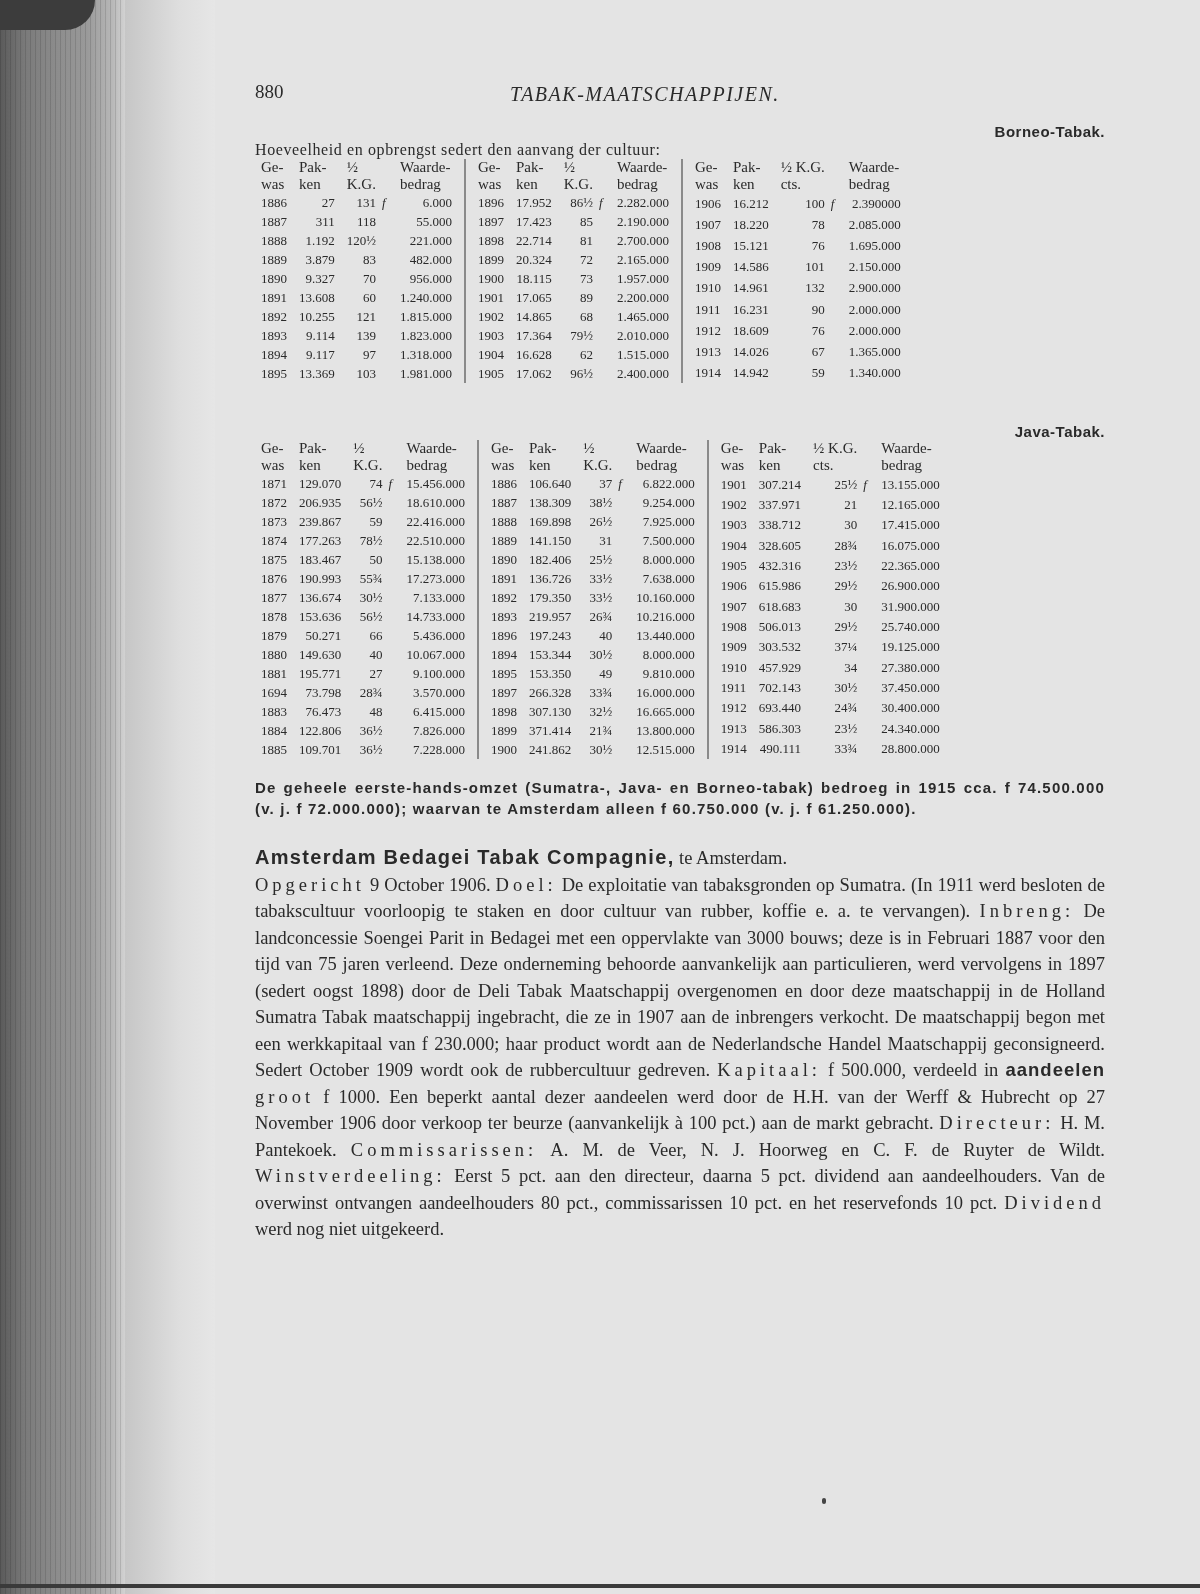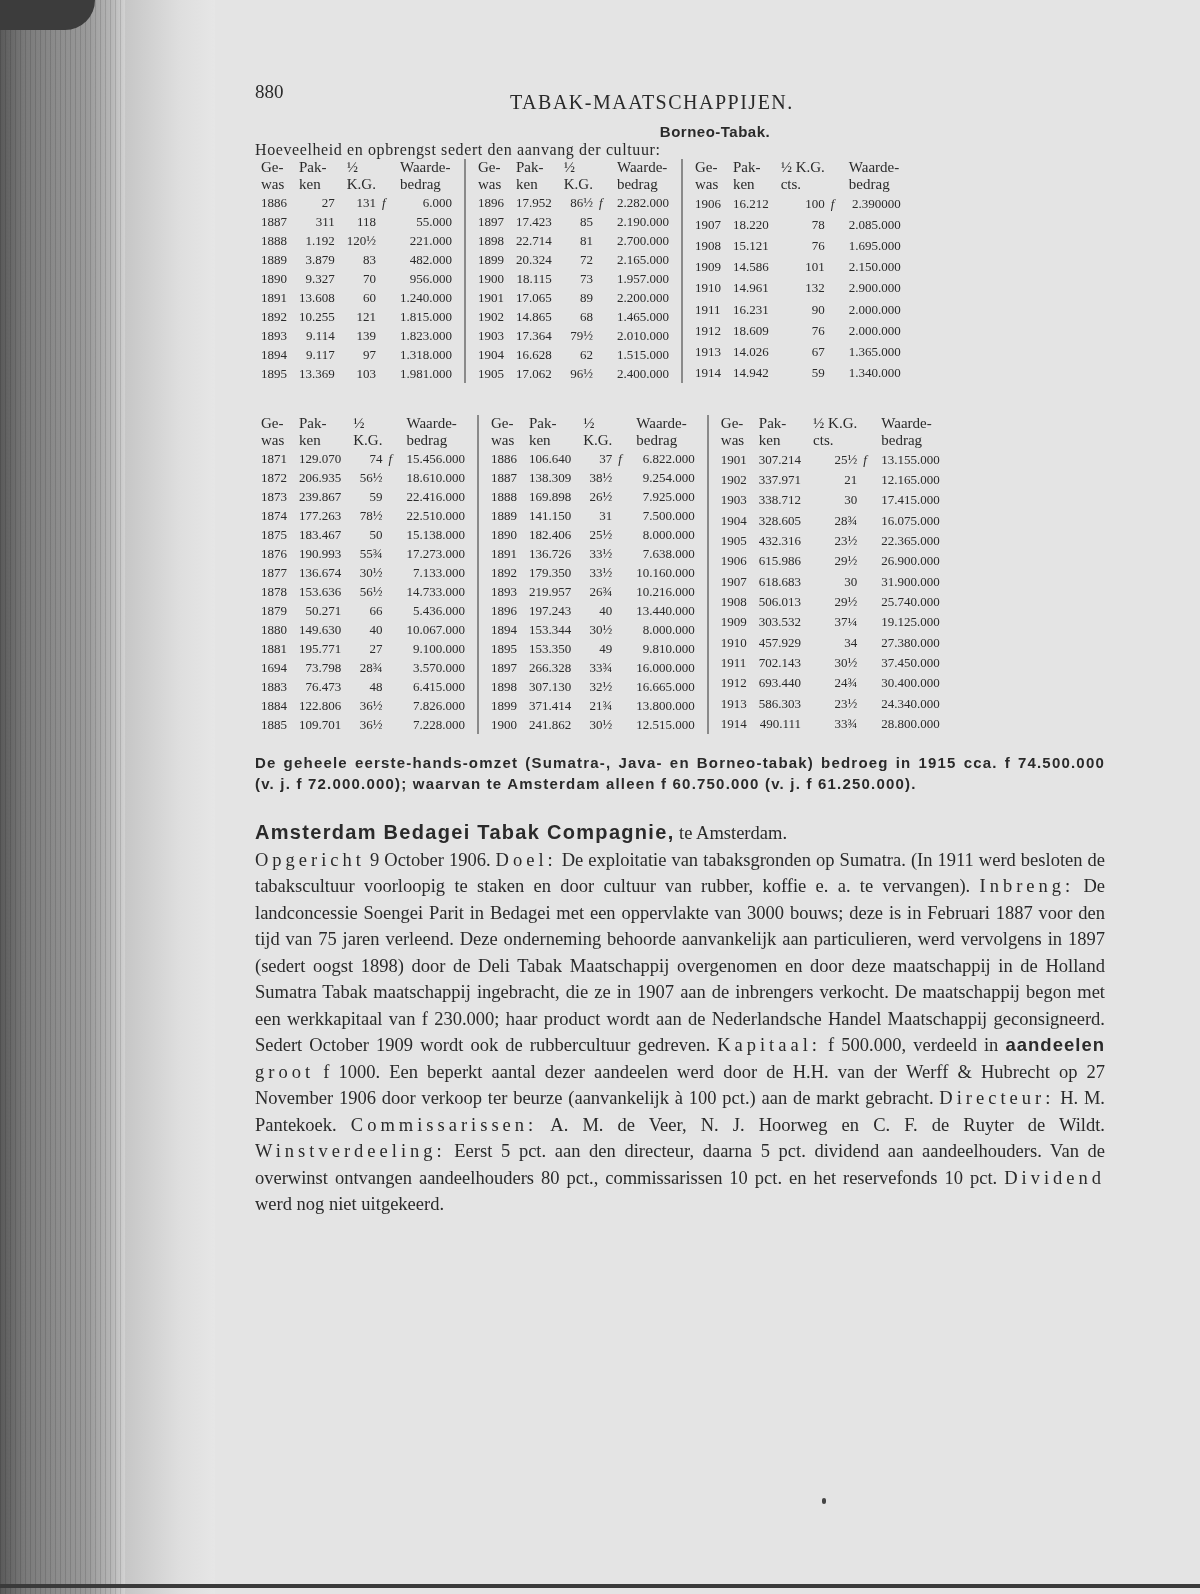--- a/index.html
+++ b/index.html
@@ -19,22 +19,22 @@
   }
   .spine-top { position:absolute; left:0; top:0; width:95px; height:30px; background:#3c3c3c; border-bottom-right-radius:40px; }
   .page-shade { position:absolute; left:125px; top:0; width:90px; height:1594px;
     background:linear-gradient(90deg,#c6c6c6,#dedede 60%,#e6e6e6); }
   .page {
     position:absolute; left:255px; top:75px; width:850px;
     font-family:"Liberation Serif","DejaVu Serif",serif;
   }
   .running-head { position:relative; height:40px; }
   .page-number { position:absolute; left:0; top:6px; font-size:19px; }
-  .head-title { position:absolute; left:255px; top:16px; font-size:20px; letter-spacing:1.5px; }
-  .section-title { text-align:center; font-family:"Liberation Sans","DejaVu Sans",sans-serif; font-weight:bold; font-size:15px; margin:8px 0 0 70px; letter-spacing:0.5px; }
+  .head-title { position:absolute; left:255px; top:8px; font-size:20px; font-style:italic; letter-spacing:1.5px; }
+  .section-title { text-align:right; font-family:"Liberation Sans","DejaVu Sans",sans-serif; font-weight:bold; font-size:15px; margin:8px 0 0 70px; letter-spacing:0.5px; }
   .intro { font-size:16px; letter-spacing:0.6px; line-height:19px; }
   .tables { display:flex; margin-top:0; }
   .tbl { border-collapse:collapse; font-size:13px; line-height:19px; }
   .tbl th { font-weight:normal; font-size:15px; line-height:17px; padding:0 6px; text-align:left; }
   .tbl td { padding:0 6px; white-space:nowrap; }
   .tbl td.yr { text-align:left; }
   .tbl td.num { text-align:right; }
   .tbl td.cur { width:8px; padding:0; font-style:italic; }
   .col-sep { border-left:2px solid #8a8a8a; margin:0 6px; }
   .gap { height:32px; }
@@ -328,20 +328,21 @@
             <td class="num">59</td>
             <td class="cur"></td>
             <td class="num">1.340.000</td>
           </tr>
         </tbody>
       </table>
     </div>
 
   <div class="gap"></div>
 
+  <div class="section-title">Java-Tabak.</div>
   <div class="tables" id="java-tables">
       <table class="tbl">
         <thead>
           <tr>
             <th>Ge-</th>
             <th>Pak-</th>
             <th>½</th>
             <th></th>
             <th>Waarde-</th>
           </tr>

